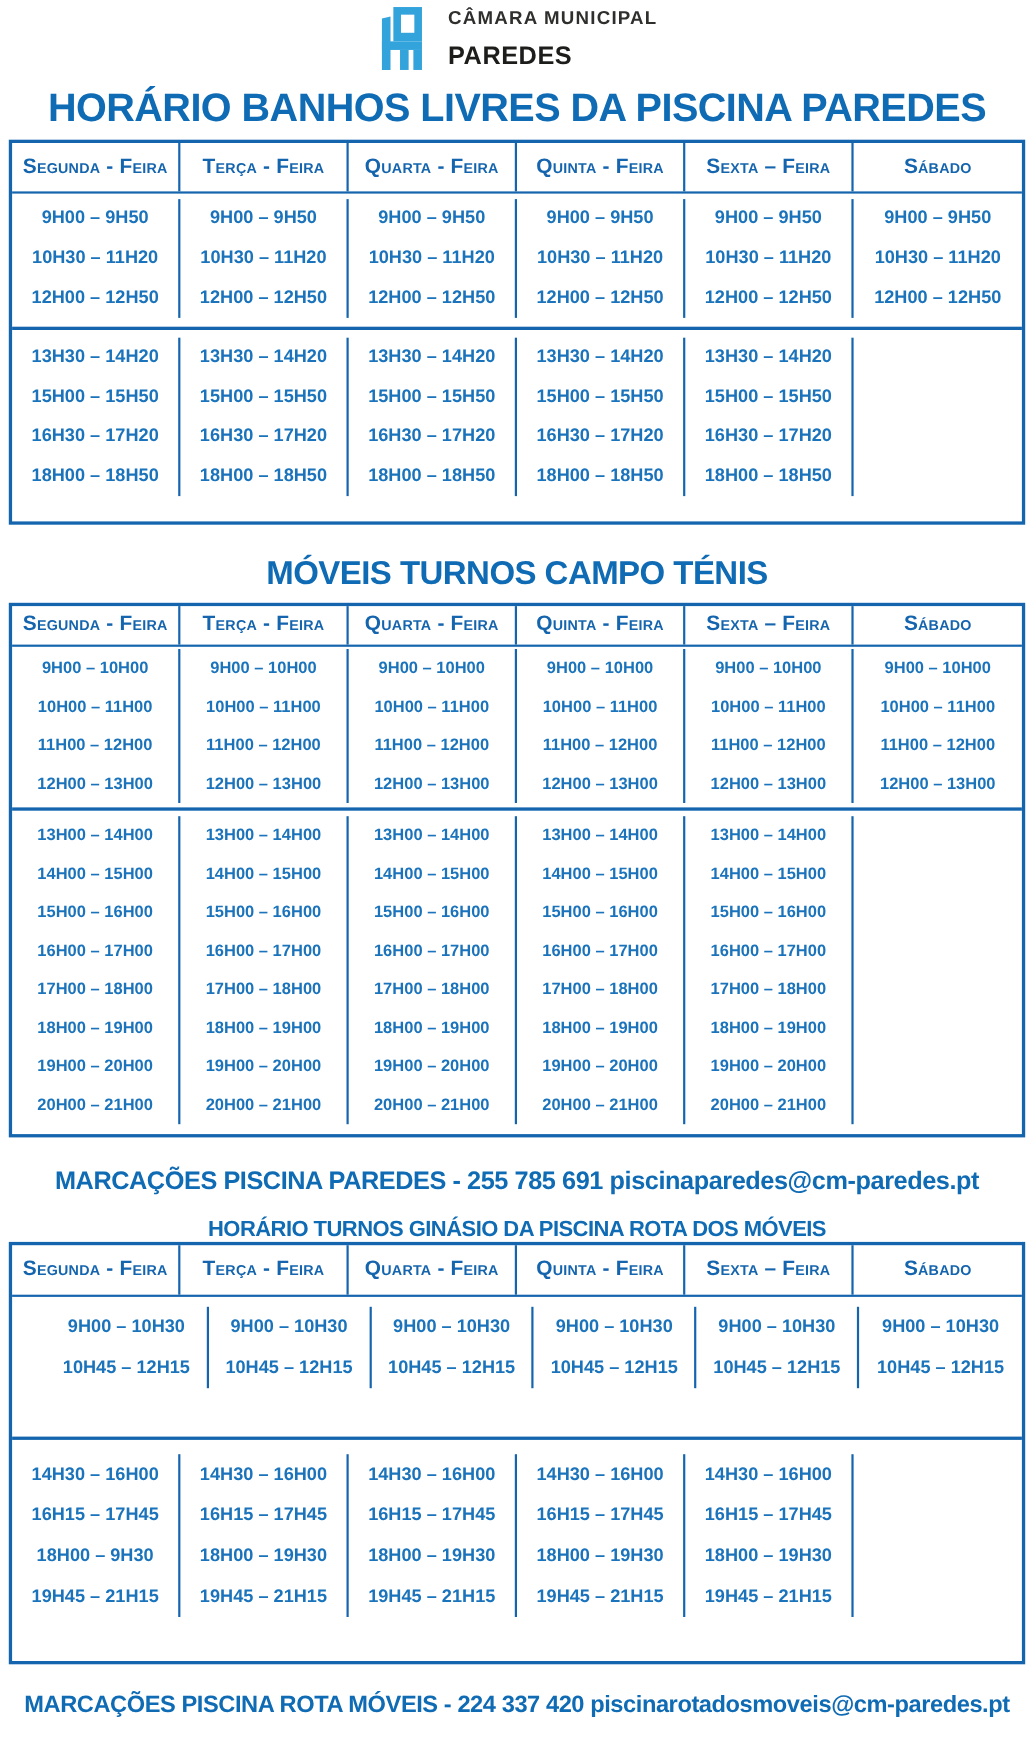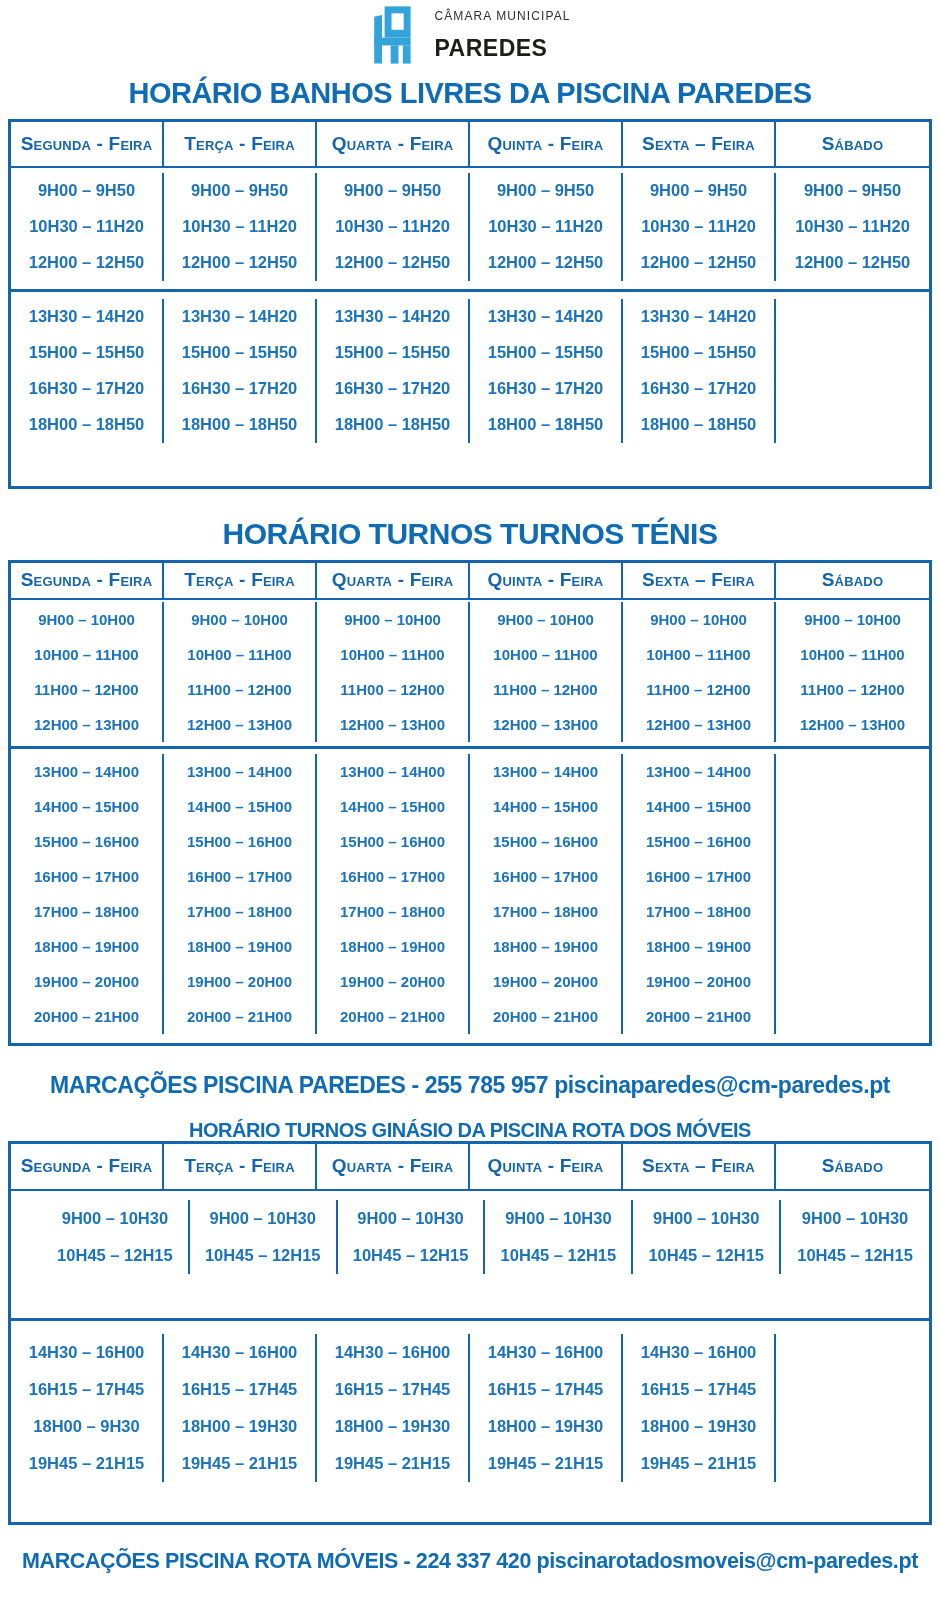--- a/index.html
+++ b/index.html
@@ -11,28 +11,28 @@
   }
   *{box-sizing:border-box;}
   html,body{margin:0;padding:0;}
   body{
     width:940px;min-height:1600px;background:#ffffff;
     font-family:"Liberation Sans", sans-serif;
   }
   
   .logo{display:flex;justify-content:center;align-items:center;gap:13px;padding:8px 0 0 0;height:62px;}
   .logo-txt{display:flex;flex-direction:column;justify-content:center;line-height:1.05;}
-  .org{font-size:12px;letter-spacing:1.1px;color:var(--logo-text);font-weight:400;}
+  .org{font-size:17px;letter-spacing:1.1px;color:var(--logo-text);font-weight:700;}
   .city{font-size:23px;font-weight:bold;color:#1d1d1b;letter-spacing:0.5px;margin-top:13px;}
   
   .title{
     text-align:center;font-weight:bold;color:var(--blue-title);
     letter-spacing:-0.5px;line-height:1.1;
   }
-  .title.t0{font-size:29px;margin:16px 0 9px;}
+  .title.t0{font-size:36px;margin:16px 0 9px;}
   .title.t1{font-size:30px;margin:28px 0 10px;}
   .title.t2{font-size:20px;margin:20px 0 0;}
   .contact{
     text-align:center;font-weight:bold;color:var(--blue-title);
     letter-spacing:-0.4px;
   }
   .contact.c0{font-size:23px;margin:26px 0 6px;}
   .contact.c1{font-size:21.5px;margin:24px 0 12px;}
   
   .sched{border:3px solid var(--blue);margin:0 8px;background:#fff;}
@@ -53,21 +53,21 @@
   .col{border-right:2px solid var(--blue);}
   .col:last-child{border-right:none;}
   .cell{
     display:flex;align-items:center;justify-content:center;
     color:var(--blue-text);font-weight:bold;white-space:nowrap;
   }
   
   .t0 .head-row{height:46px;}
   .t0 .cell{height:36px;font-size:16.5px;}
   .t0 .b0{padding:5px 0 8px;}
-  .t0 .b1{padding:7px 0 43px;}
+  .t0 .b1{padding:7px 0 23px;}
   .t1 .head-row{height:37px;}
   .t1 .cell{height:35px;font-size:15px;}
   .t1 .b0{padding:2px 0 4px;}
   .t1 .b1{padding:5px 0 9px;}
   .t2 .head-row{height:47px;}
   .t2 .cell{height:37px;font-size:16.5px;}
   .t2 .b0{padding:9px 0 44px;margin-left:31px;}
   .t2 .b1{padding:13px 0 40px;}
 </style>
 </head>
@@ -165,21 +165,21 @@
       </div>
       <div class="col">
         <div class="cell"></div>
         <div class="cell"></div>
         <div class="cell"></div>
         <div class="cell"></div>
       </div>
     </div>
   </div>
 
-<div class="title t1">HORÁRIO TURNOS TURNOS TÉNIS</div>
+<div class="title t1">MÓVEIS TURNOS CAMPO TÉNIS</div>
 <div class="sched t1">
   <div class="head-row">
       <div class="day">Segunda - Feira</div>
       <div class="day">Terça - Feira</div>
       <div class="day">Quarta - Feira</div>
       <div class="day">Quinta - Feira</div>
       <div class="day">Sexta – Feira</div>
       <div class="day">Sábado</div>
     </div>
 <div class="block b0">
@@ -277,21 +277,21 @@
         <div class="cell"></div>
         <div class="cell"></div>
         <div class="cell"></div>
         <div class="cell"></div>
         <div class="cell"></div>
         <div class="cell"></div>
       </div>
     </div>
   </div>
 
-<div class="contact c0">MARCAÇÕES PISCINA PAREDES - 255 785 957 piscinaparedes@cm-paredes.pt</div>
+<div class="contact c0">MARCAÇÕES PISCINA PAREDES - 255 785 691 piscinaparedes@cm-paredes.pt</div>
 
 <div class="title t2">HORÁRIO TURNOS GINÁSIO DA PISCINA ROTA DOS MÓVEIS</div>
 <div class="sched t2">
   <div class="head-row">
       <div class="day">Segunda - Feira</div>
       <div class="day">Terça - Feira</div>
       <div class="day">Quarta - Feira</div>
       <div class="day">Quinta - Feira</div>
       <div class="day">Sexta – Feira</div>
       <div class="day">Sábado</div>

